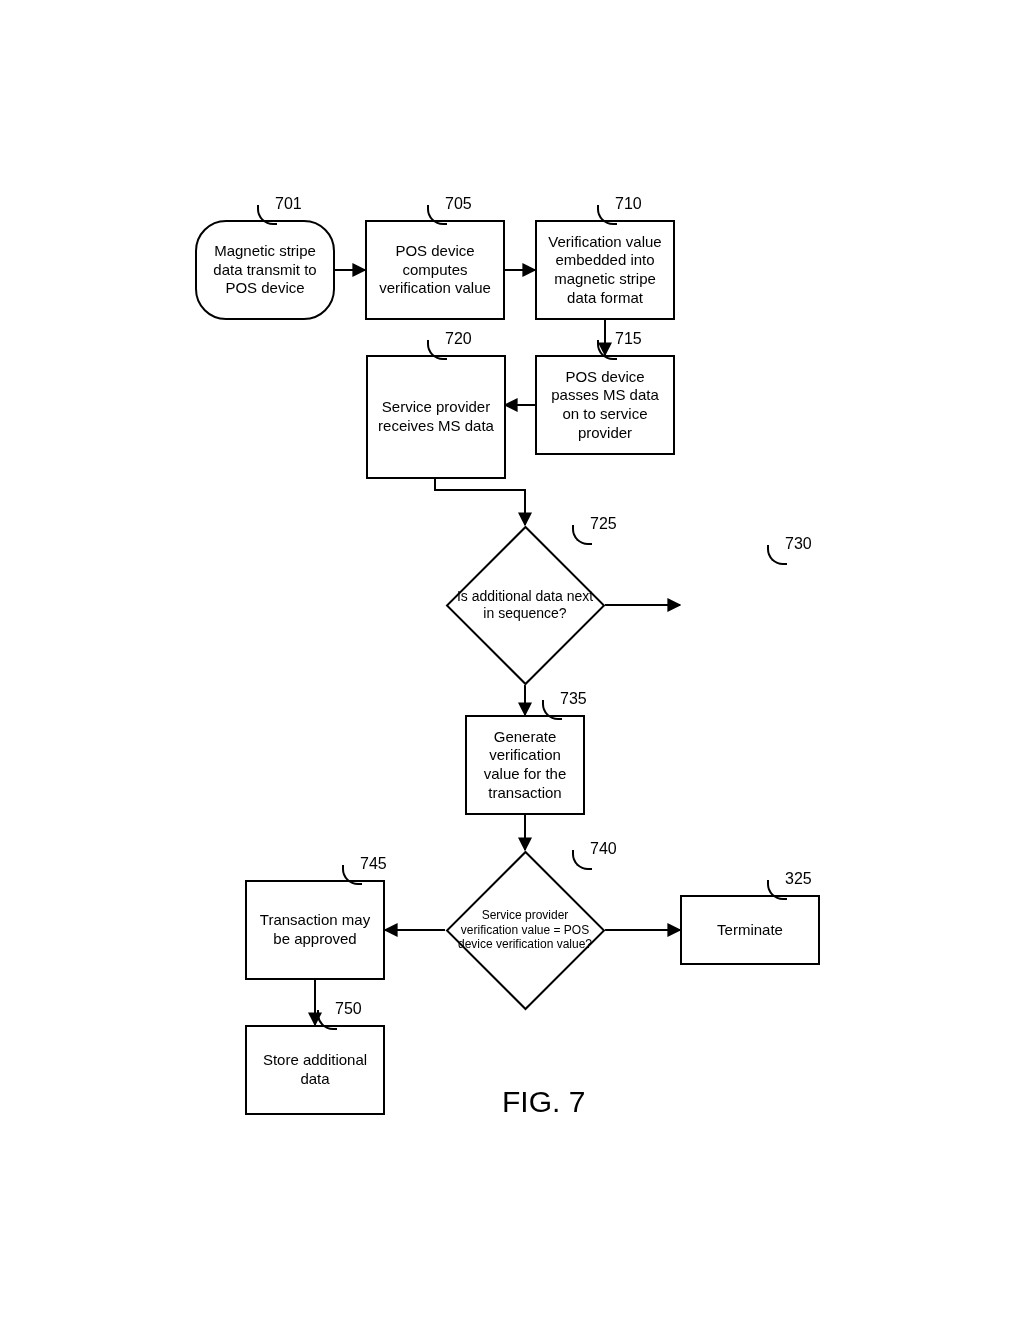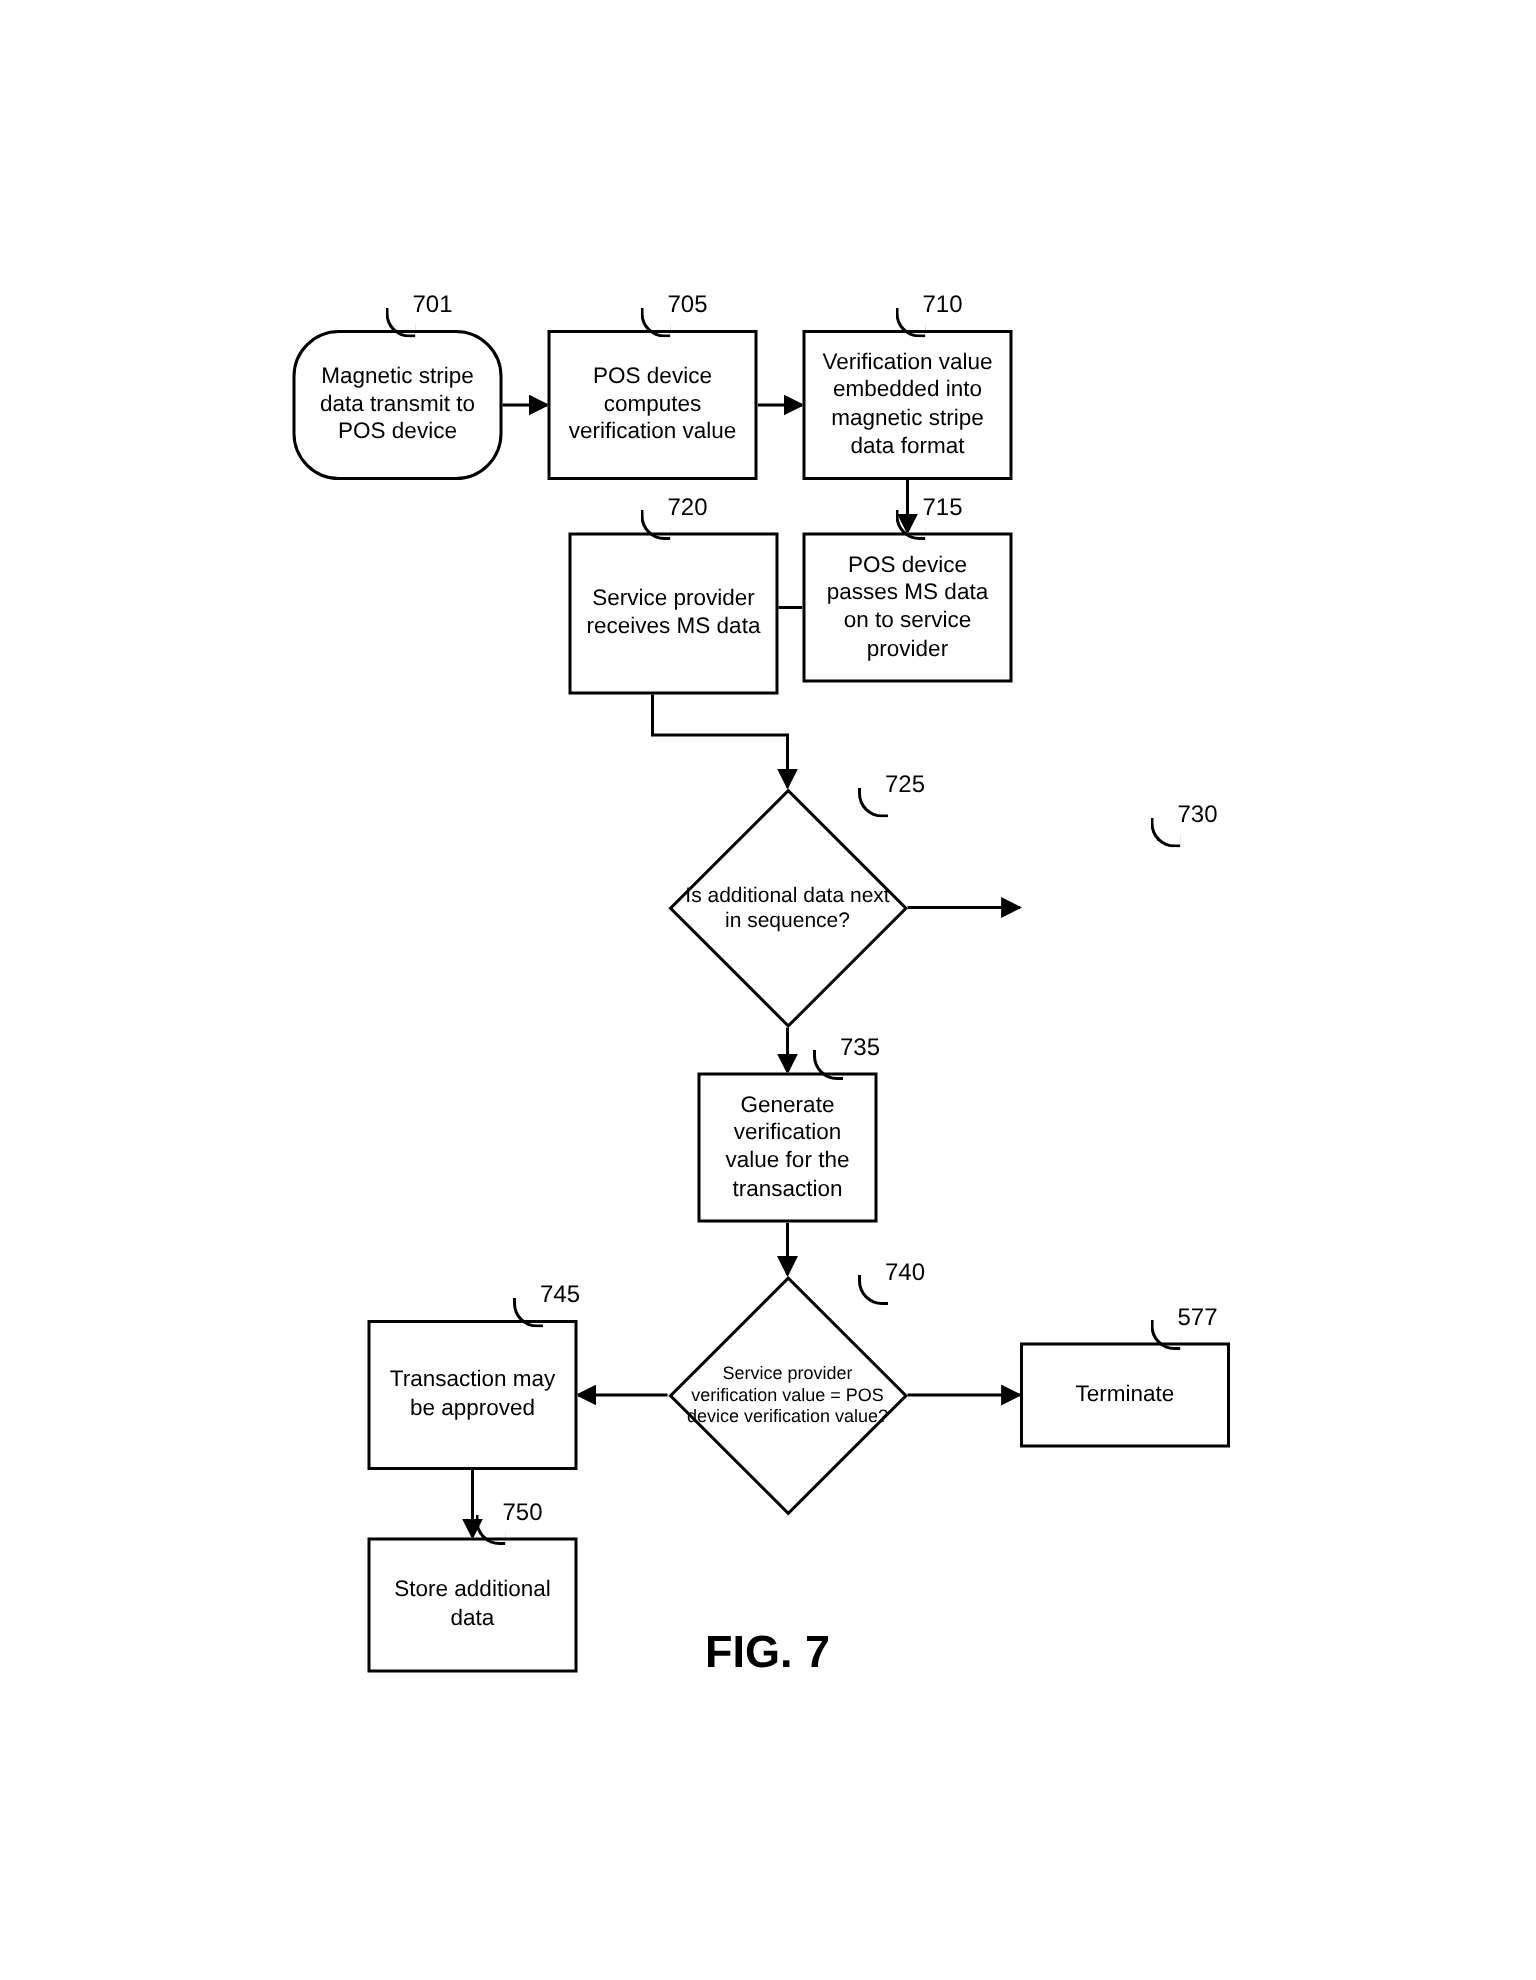--- a/index.html
+++ b/index.html
@@ -83,21 +83,22 @@
     height: 18px;
     border-left: 2px solid #000;
     border-bottom: 2px solid #000;
     border-bottom-left-radius: 16px;
     left: -18px;
     top: 10px;
   }
   .figlabel {
     position: absolute;
     font-size: 30px;
-    font-weight: bold;
+    font-weight: normal;
+    margin-left: 32px;
   }
   svg.arrows {
     position: absolute;
     top: 0; left: 0;
     width: 1024px;
     height: 1000px;
     pointer-events: none;
   }
 </style>
 </head>
@@ -151,21 +152,21 @@
     <div class="box" style="left:535px; top:30px; width:140px; height:100px;">
       <span>Verification value embedded into magnetic stripe data format</span>
     </div>
     <div class="ref" style="left:615px; top:5px;">710</div>
 
     <div class="box" style="left:535px; top:165px; width:140px; height:100px;align-items:center;">
       <span>POS device passes MS data on to service provider</span>
     </div>
     <div class="ref" style="left:615px; top:140px;">715</div>
 
-    <div class="box" style="left:379px; top:165px; width:140px; height:108px;">
+    <div class="box" style="left:366px; top:165px; width:140px; height:124px;">
       <span>Service provider receives MS data</span>
     </div>
     <div class="ref" style="left:445px; top:140px;">720</div>
 
     <div class="diamond" style="left:445px; top:335px;">
       <div class="shape"></div>
       <div class="text">Is additional data next in sequence?</div>
     </div>
     <div class="ref" style="left:590px; top:325px;">725</div>
 
@@ -183,21 +184,21 @@
     <div class="ref" style="left:590px; top:650px;">740</div>
 
     <div class="box" style="left:245px; top:690px; width:140px; height:100px;">
       <span>Transaction may be approved</span>
     </div>
     <div class="ref" style="left:360px; top:665px;">745</div>
 
     <div class="box" style="left:680px; top:705px; width:140px; height:70px;">
       <span>Terminate</span>
     </div>
-    <div class="ref" style="left:785px; top:680px;">577</div>
+    <div class="ref" style="left:785px; top:680px;">325</div>
 
     <div class="box" style="left:245px; top:835px; width:140px; height:90px;">
       <span>Store additional data</span>
     </div>
     <div class="ref" style="left:335px; top:810px;">750</div>
 
     <div class="figlabel" style="left:470px; top:895px;">FIG. 7</div>
 
   </div>
 </div>

